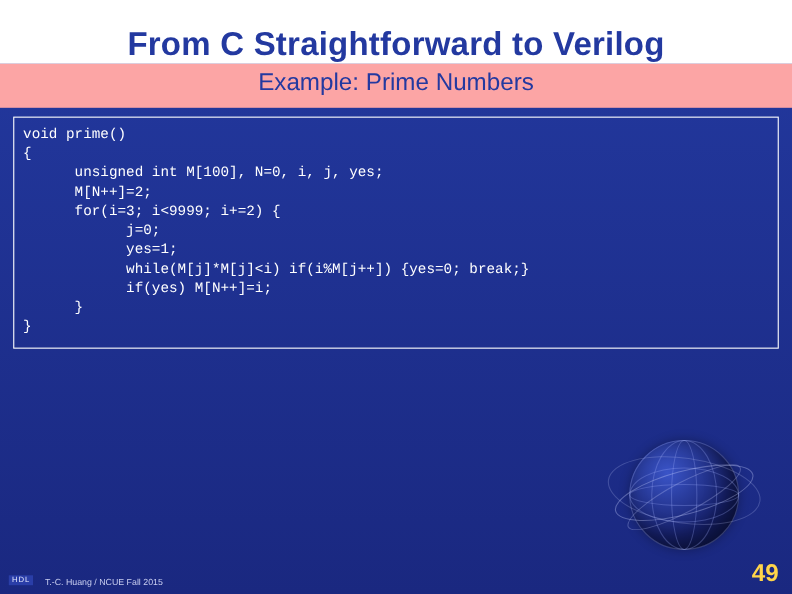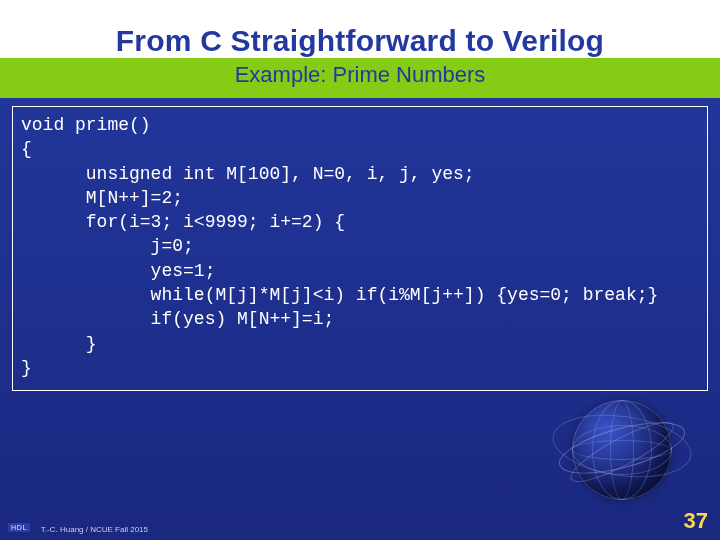--- a/index.html
+++ b/index.html
@@ -16,30 +16,30 @@
     font-size: 30px;
     font-weight: bold;
     padding-top: 24px;
     background: #ffffff;
     letter-spacing: 0.2px;
   }
   .subtitle {
     text-align: center;
     color: #2339a0;
     font-size: 22px;
-    background: #84cc16;
+    background: #fca5a5;
     padding-top: 4px;
     padding-bottom: 10px;
   }
   .codeblock {
     margin: 8px 12px 0 12px;
     border: 1px solid #ffffff;
     padding: 6px 8px 10px 8px;
     font-family: "Courier New", monospace;
-    font-size: 18px;
+    font-size: 13px;
     color: #ffffff;
     white-space: pre;
     line-height: 1.35;
     position: relative;
     z-index: 2;
   }
   .footer {
     position: absolute;
     bottom: 6px;
     left: 8px;
@@ -134,14 +134,14 @@
   <div class="ring r1"></div>
   <div class="ring r2"></div>
   <div class="ring r3"></div>
 </div>
 
 <div class="footer">
   <div>
     <span class="footbox">HDL</span>
     <span class="credit">T.-C. Huang / NCUE  Fall 2015</span>
   </div>
-  <div class="pagen">37</div>
+  <div class="pagen">49</div>
 </div>
 
 </body></html>

